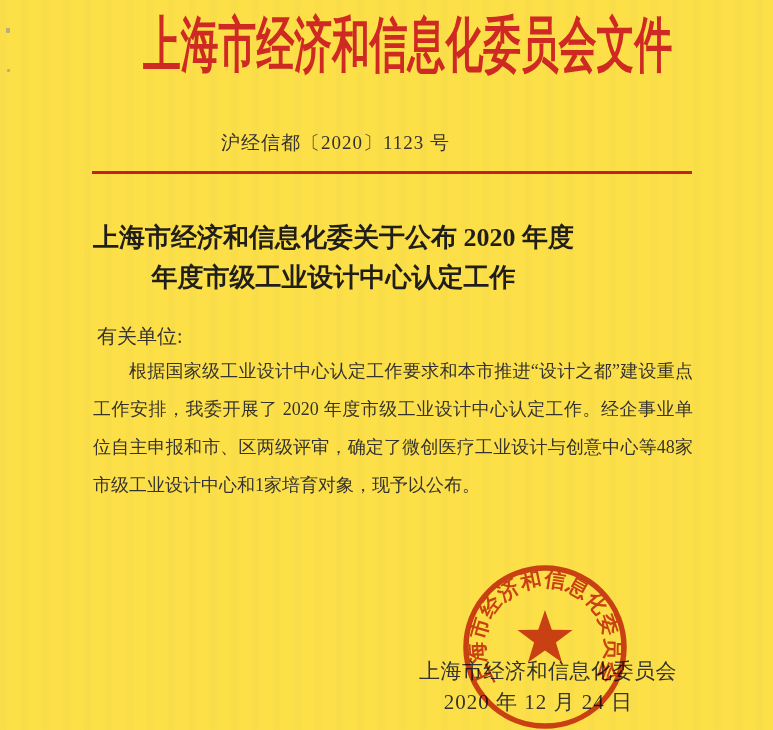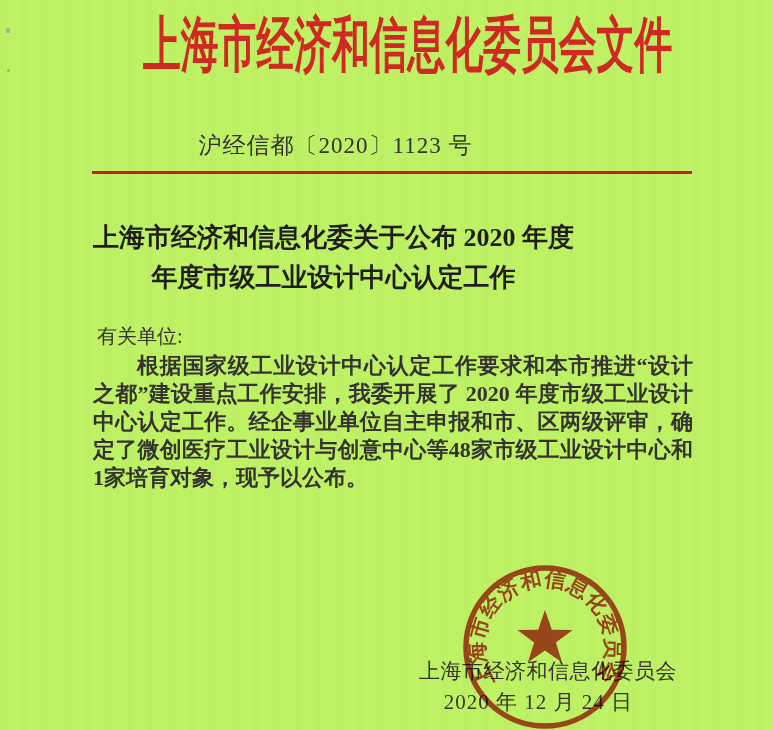--- a/index.html
+++ b/index.html
@@ -5,21 +5,21 @@
   html, body {
     margin: 0;
     padding: 0;
     background: #ffffff;
     font-family: "Liberation Serif", serif;
   }
   .page {
     position: relative;
     width: 773px;
     height: 730px;
-    background: #bef264;
+    background: #fde047;
     overflow: hidden;
   }
   
   .page::before {
     content: "";
     position: absolute;
     inset: 0;
     background: repeating-linear-gradient(
       90deg,
       rgba(110,115,125,0.025) 0px, rgba(110,115,125,0.025) 7px,
@@ -41,21 +41,21 @@
     transform: scaleX(0.63);
     transform-origin: 50% 50%;
     letter-spacing: 0px;
   }
   .doc-number {
     position: absolute;
     top: 130px;
     left: 0;
     width: 671px;
     text-align: center;
-    font-size: 23px;
+    font-size: 19px;
     color: #343230;
     letter-spacing: 1px;
   }
   .red-line {
     position: absolute;
     top: 171px;
     left: 92px;
     width: 600px;
     height: 3px;
     background: #c02125;
@@ -79,26 +79,25 @@
     margin: 4px;
     font-size: 20px;
     color: #35332f;
   }
   .body-par {
     position: absolute;
     top: 352px;
     left: 93px;
     width: 600px;
     margin: 0;
-    font-size: 22px;
-    line-height: 28px;
+    font-size: 18px;
+    line-height: 38px;
     text-indent: 2em;
     text-align: justify;
     color: #35332f;
-    font-weight: bold;
   }
   .attachment {
     position: absolute;
     top: 552px;
     left: 93px;
     margin: 0;
     font-size: 22px;
     text-indent: 2em;
     color: #35332f;
   }

